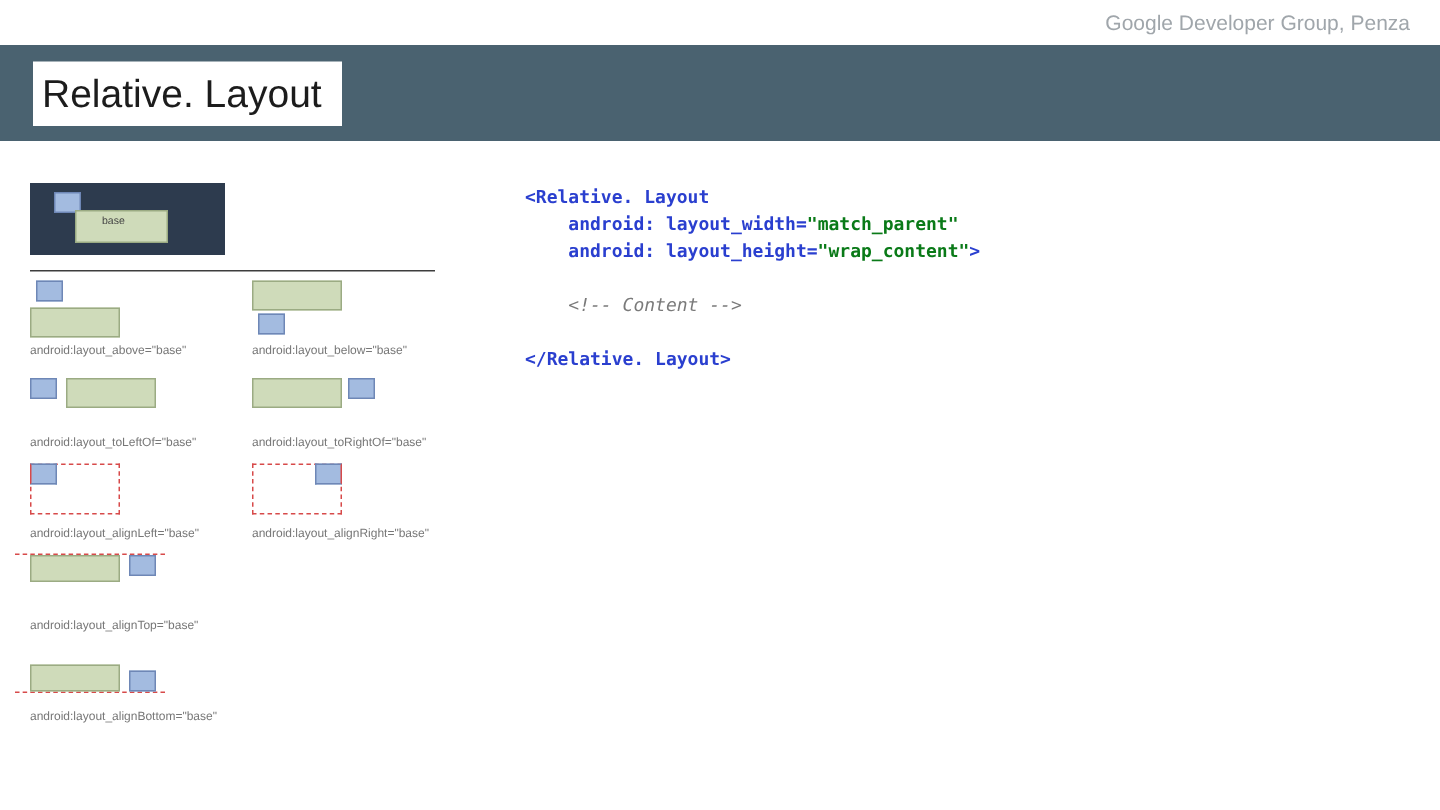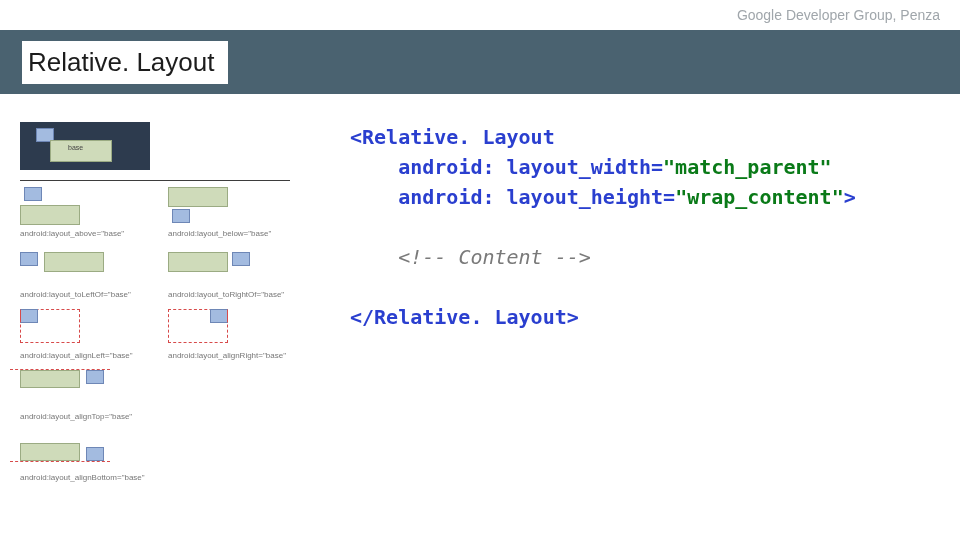--- a/index.html
+++ b/index.html
@@ -87,21 +87,21 @@
   .dashline-top { position:absolute; left:-10px; top:-1px; width:100px; border-top:1px dashed #d74a4a; }
   .dgm-alignB .greenbig { left:0; top:12px; width:60px; height:18px; }
   .dgm-alignB .bluesmall { left:66px; top:16px; width:18px; height:14px; }
   .dashline-bot { position:absolute; left:-10px; top:30px; width:100px; border-top:1px dashed #d74a4a; }
 
   
   .code {
     flex: 1;
     padding-left: 30px;
     font-family: "Courier New", monospace;
-    font-size: 20px;
+    font-size: 12px;
     font-weight: bold;
     line-height: 1.5;
     color: #000;
   }
   .code .kw   { color: #2a3fcf; }   
   .code .attr { color: #2a3fcf; }
   .code .val  { color: #0a7a18; font-weight: bold; } 
   .code .cmt  { color: #7a7a7a; font-style: italic; font-weight: normal; }
   .code pre { white-space: pre; }
 </style>

